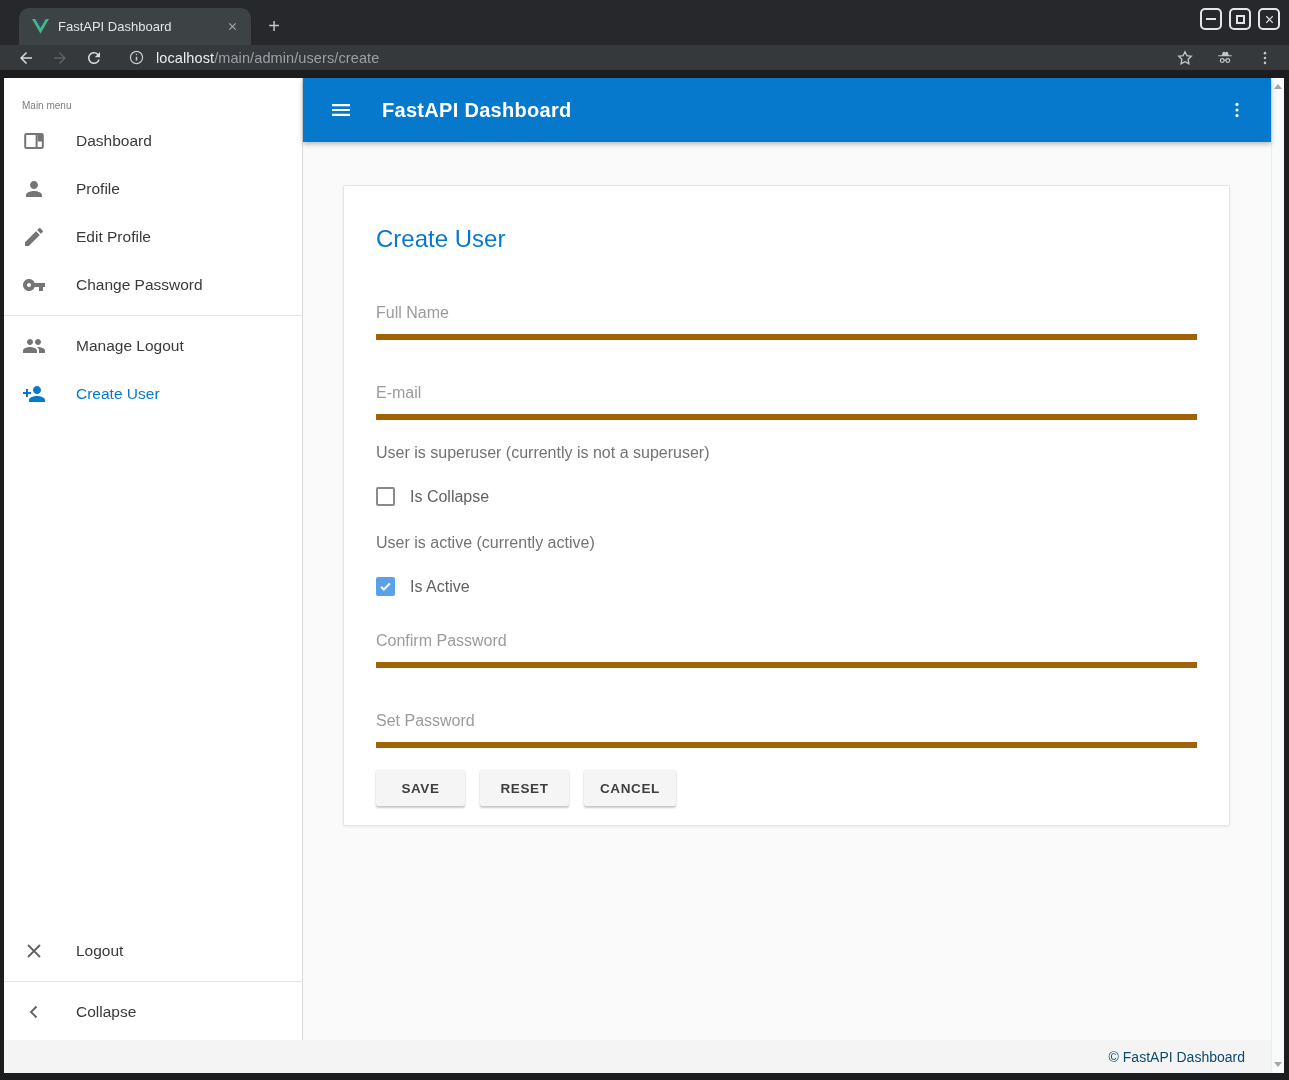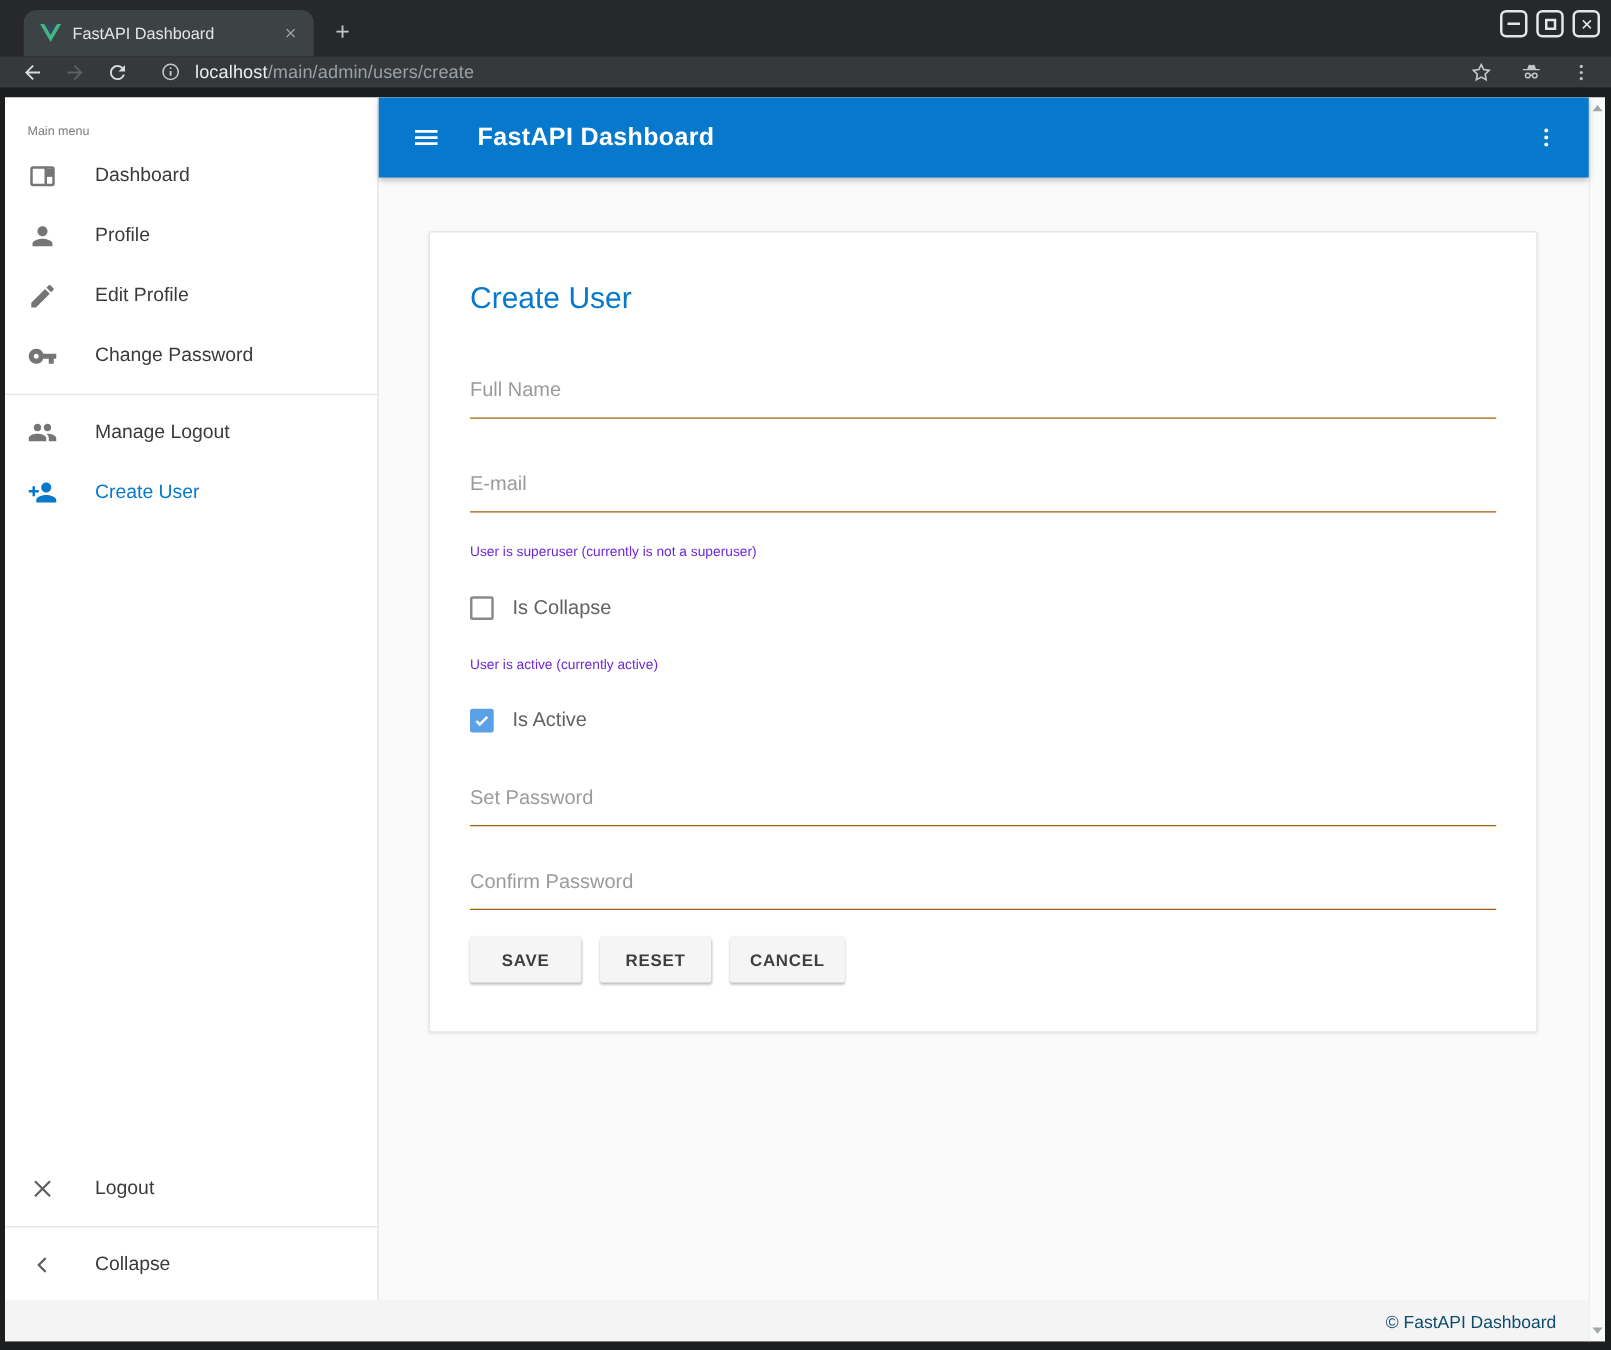--- a/index.html
+++ b/index.html
@@ -69,28 +69,28 @@
   .appbar .burger svg { width:24px; height:24px; }
   .appbar-title { margin-left:29px; color:#ffffff; font-size:20px; font-weight:bold; letter-spacing:.3px; }
   .appbar .kebab { margin-left:auto; width:24px; height:24px; color:#ffffff; display:flex; align-items:center; justify-content:center; }
   .appbar .kebab svg { width:20px; height:20px; }
 
   .page-body { flex:1; overflow:hidden; }
   .card { margin:43px 41px 0 40px; height:641px; background:#ffffff; border:1px solid #e5e5e5;
           border-radius:2px; box-shadow:0 1px 3px rgba(0,0,0,.07); padding:40px 32px 0; }
   .card-title { color:#0679cd; font-size:24px; font-weight:400; line-height:26px; }
 
-  .text-field { margin-top:52px; border-bottom:1px solid #a16207; padding-bottom:12px; }
+  .text-field { margin-top:52px; border-bottom:6px solid #a16207; padding-bottom:12px; }
   .text-field.tf-gap { margin-top:44px; }
   .text-field.tf-gap-sm { margin-top:36px; }
   .text-field input { width:100%; border:none; outline:none; background:transparent; font-size:16px;
                       color:#3c3c3c; font-family:"Liberation Sans", sans-serif; }
   .text-field input::placeholder { color:#9b9b9b; opacity:1; }
 
-  .hint { margin-top:24px; font-size:11px; color:#6d28d9; line-height:17px; }
+  .hint { margin-top:24px; font-size:16px; color:#737373; line-height:17px; }
   .hint.hint2 { margin-top:28px; }
   .cb-row { margin-top:26px; display:flex; align-items:center; }
   .cb { width:19px; height:19px; border:2px solid #8a8a8a; border-radius:2px; background:#fff;
         display:flex; align-items:center; justify-content:center; cursor:pointer; }
   .cb.checked { background:#5ba1e8; border-color:#5ba1e8; }
   .cb svg { width:15px; height:15px; }
   .cb-label { margin-left:15px; font-size:16px; color:#616161; }
 
   .btn-row { margin-top:22px; display:flex; }
   .btn { height:36px; min-width:89px; padding:0 16px; margin-right:15px; background:#f5f5f5; border:none;
@@ -324,26 +324,26 @@
               <div class="hint hint2">User is active (currently active)</div>
               <div class="cb-row">
                 <span class="cb checked">
                   <svg viewBox="0 0 24 24" fill="none" stroke="#ffffff" stroke-width="3.2">
                       <path d="M5 12.5l4.3 4.3L19 7.3"></path>
                     </svg>
                 </span>
                 <span class="cb-label">Is Active</span>
               </div>
 
+              <div class="text-field tf-gap-sm">
+                <input type="password" placeholder="Confirm Password" style="">
+              </div>
+
               <div class="text-field tf-gap">
                 <input type="password" placeholder="Set Password" style="">
-              </div>
-
-              <div class="text-field tf-gap-sm">
-                <input type="password" placeholder="Confirm Password" style="">
               </div>
 
               <div class="btn-row">
                 <button class="btn">SAVE</button>
                 <button class="btn">RESET</button>
                 <button class="btn">CANCEL</button>
               </div>
             </section>
           </div>
         </div>

